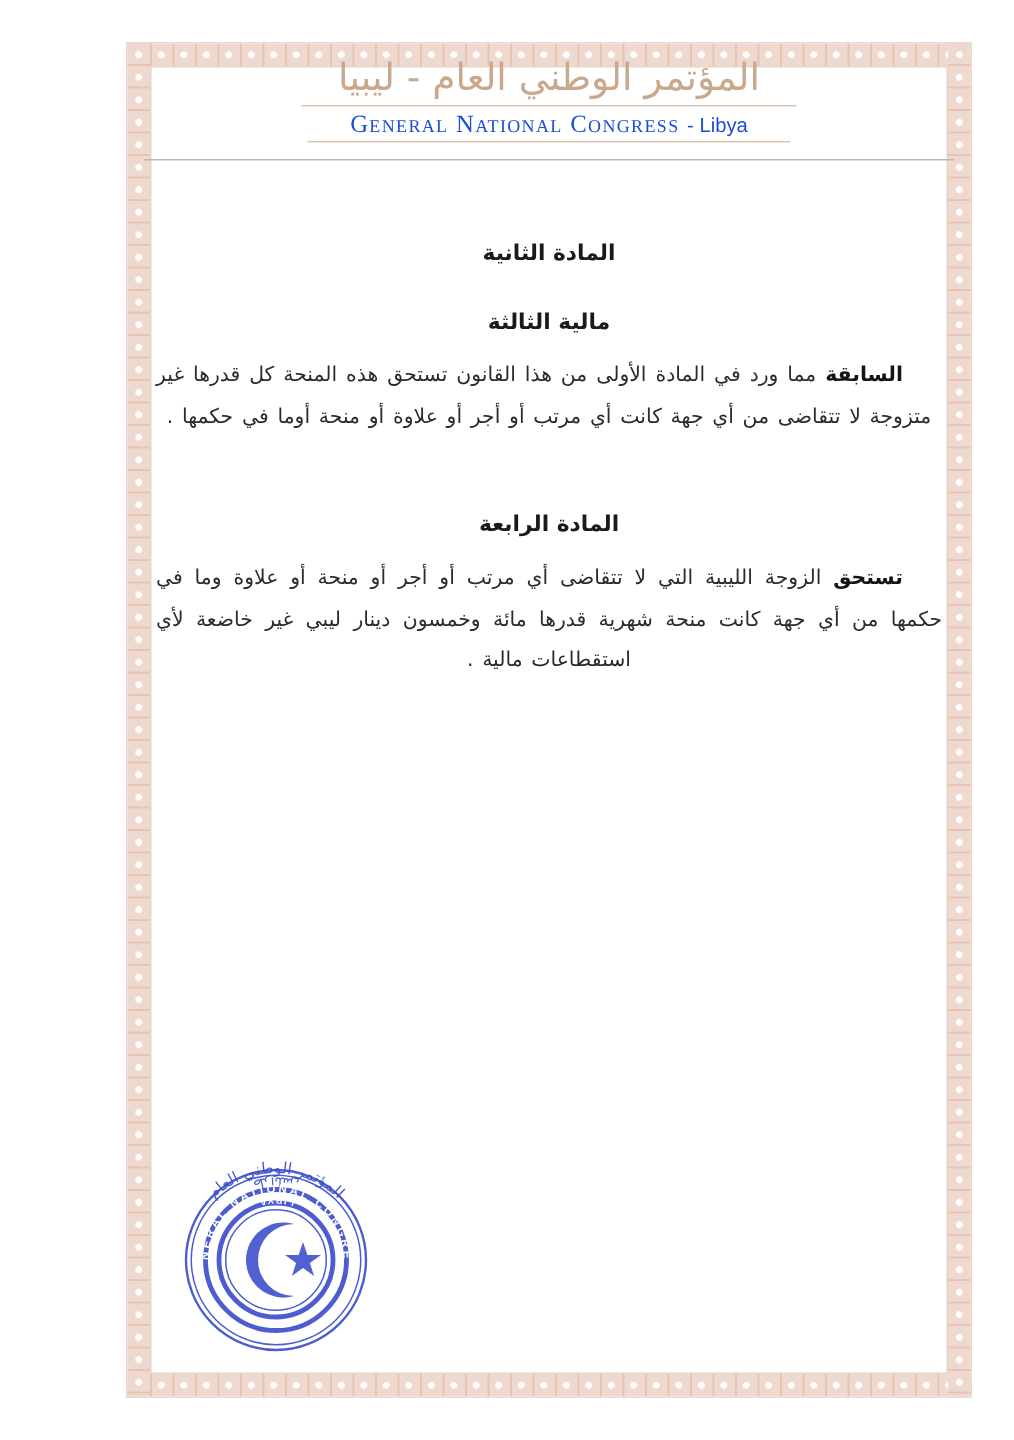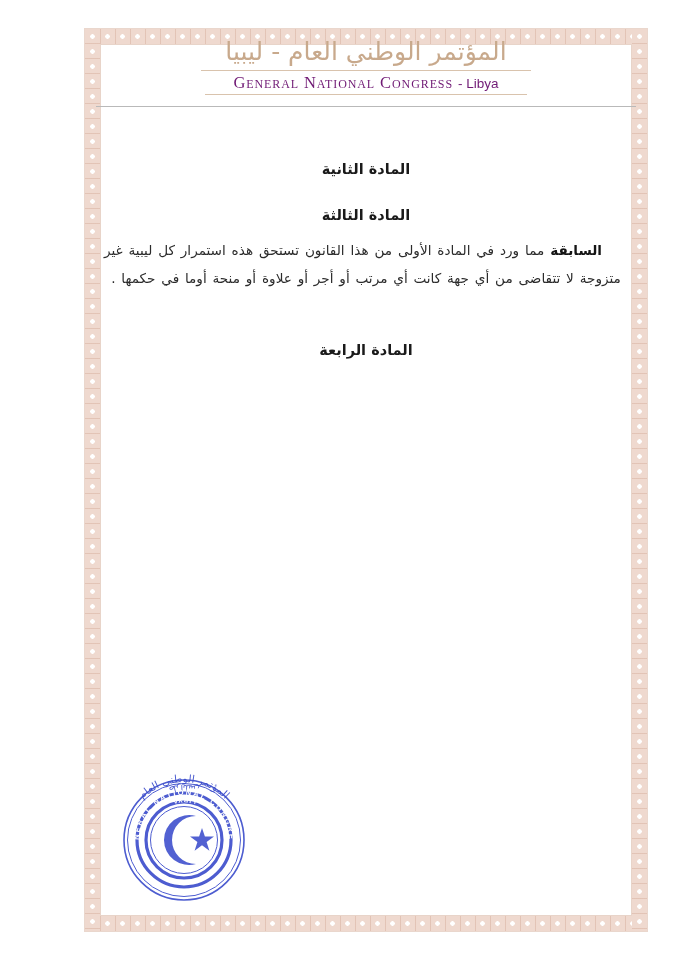--- a/index.html
+++ b/index.html
@@ -86,21 +86,21 @@
     white-space: nowrap;
   }
   .lh-rule-thin {
     width: 330px;
     height: 1px;
     margin: 3px auto 2px auto;
     background: #d9c3ad;
   }
   .lh-latin {
     direction: ltr;
-    color: #701a75;
+    color: #1d4ed8;
     font-family: "Liberation Serif", serif;
     font-size: 16.5px;
     font-variant: small-caps;
     letter-spacing: 0.9px;
     white-space: nowrap;
   }
   .lh-latin .suffix {
     font-family: "Liberation Sans", sans-serif;
     font-variant: normal;
     font-size: 13.5px;
@@ -204,29 +204,30 @@
 
     <div class="body-block">
 
       <div class="article">
         <div class="article-title">المادة الثانية</div>
       </div>
 
       <div class="gap-sm"></div>
 
       <div class="article">
-        <div class="article-title">المادة الثالثة</div>
-        <p class="para"><span class="lead">السابقة</span><span> مما ورد في المادة الأولى من هذا القانون تستحق هذه استمرار كل ليبية غير متزوجة لا تتقاضى من أي جهة كانت أي مرتب أو أجر أو علاوة أو منحة أوما في حكمها .</span></p>
+        <div class="article-title">مالية الثالثة</div>
+        <p class="para"><span class="lead">السابقة</span><span> مما ورد في المادة الأولى من هذا القانون تستحق هذه المنحة كل قدرها غير متزوجة لا تتقاضى من أي جهة كانت أي مرتب أو أجر أو علاوة أو منحة أوما في حكمها .</span></p>
         <div class="gap-sm"></div>
       </div>
 
       <div class="gap-md"></div>
 
       <div class="article">
         <div class="article-title">المادة الرابعة</div>
+        <p class="para"><span class="lead">تستحق</span><span> الزوجة الليبية التي لا تتقاضى أي مرتب أو أجر أو منحة أو علاوة وما في حكمها من أي جهة كانت منحة شهرية قدرها مائة وخمسون دينار ليبي غير خاضعة لأي استقطاعات مالية .</span></p>
       </div>
 
     </div>
   </div>
 
   <div class="seal-wrap">
     <div class="seal">
       <svg viewBox="0 0 148 130" width="148" height="130">
         <defs>
           <path id="arcOuterTop" d="M 16,68 A 58,58 0 0 1 132,68" fill="none"></path>

